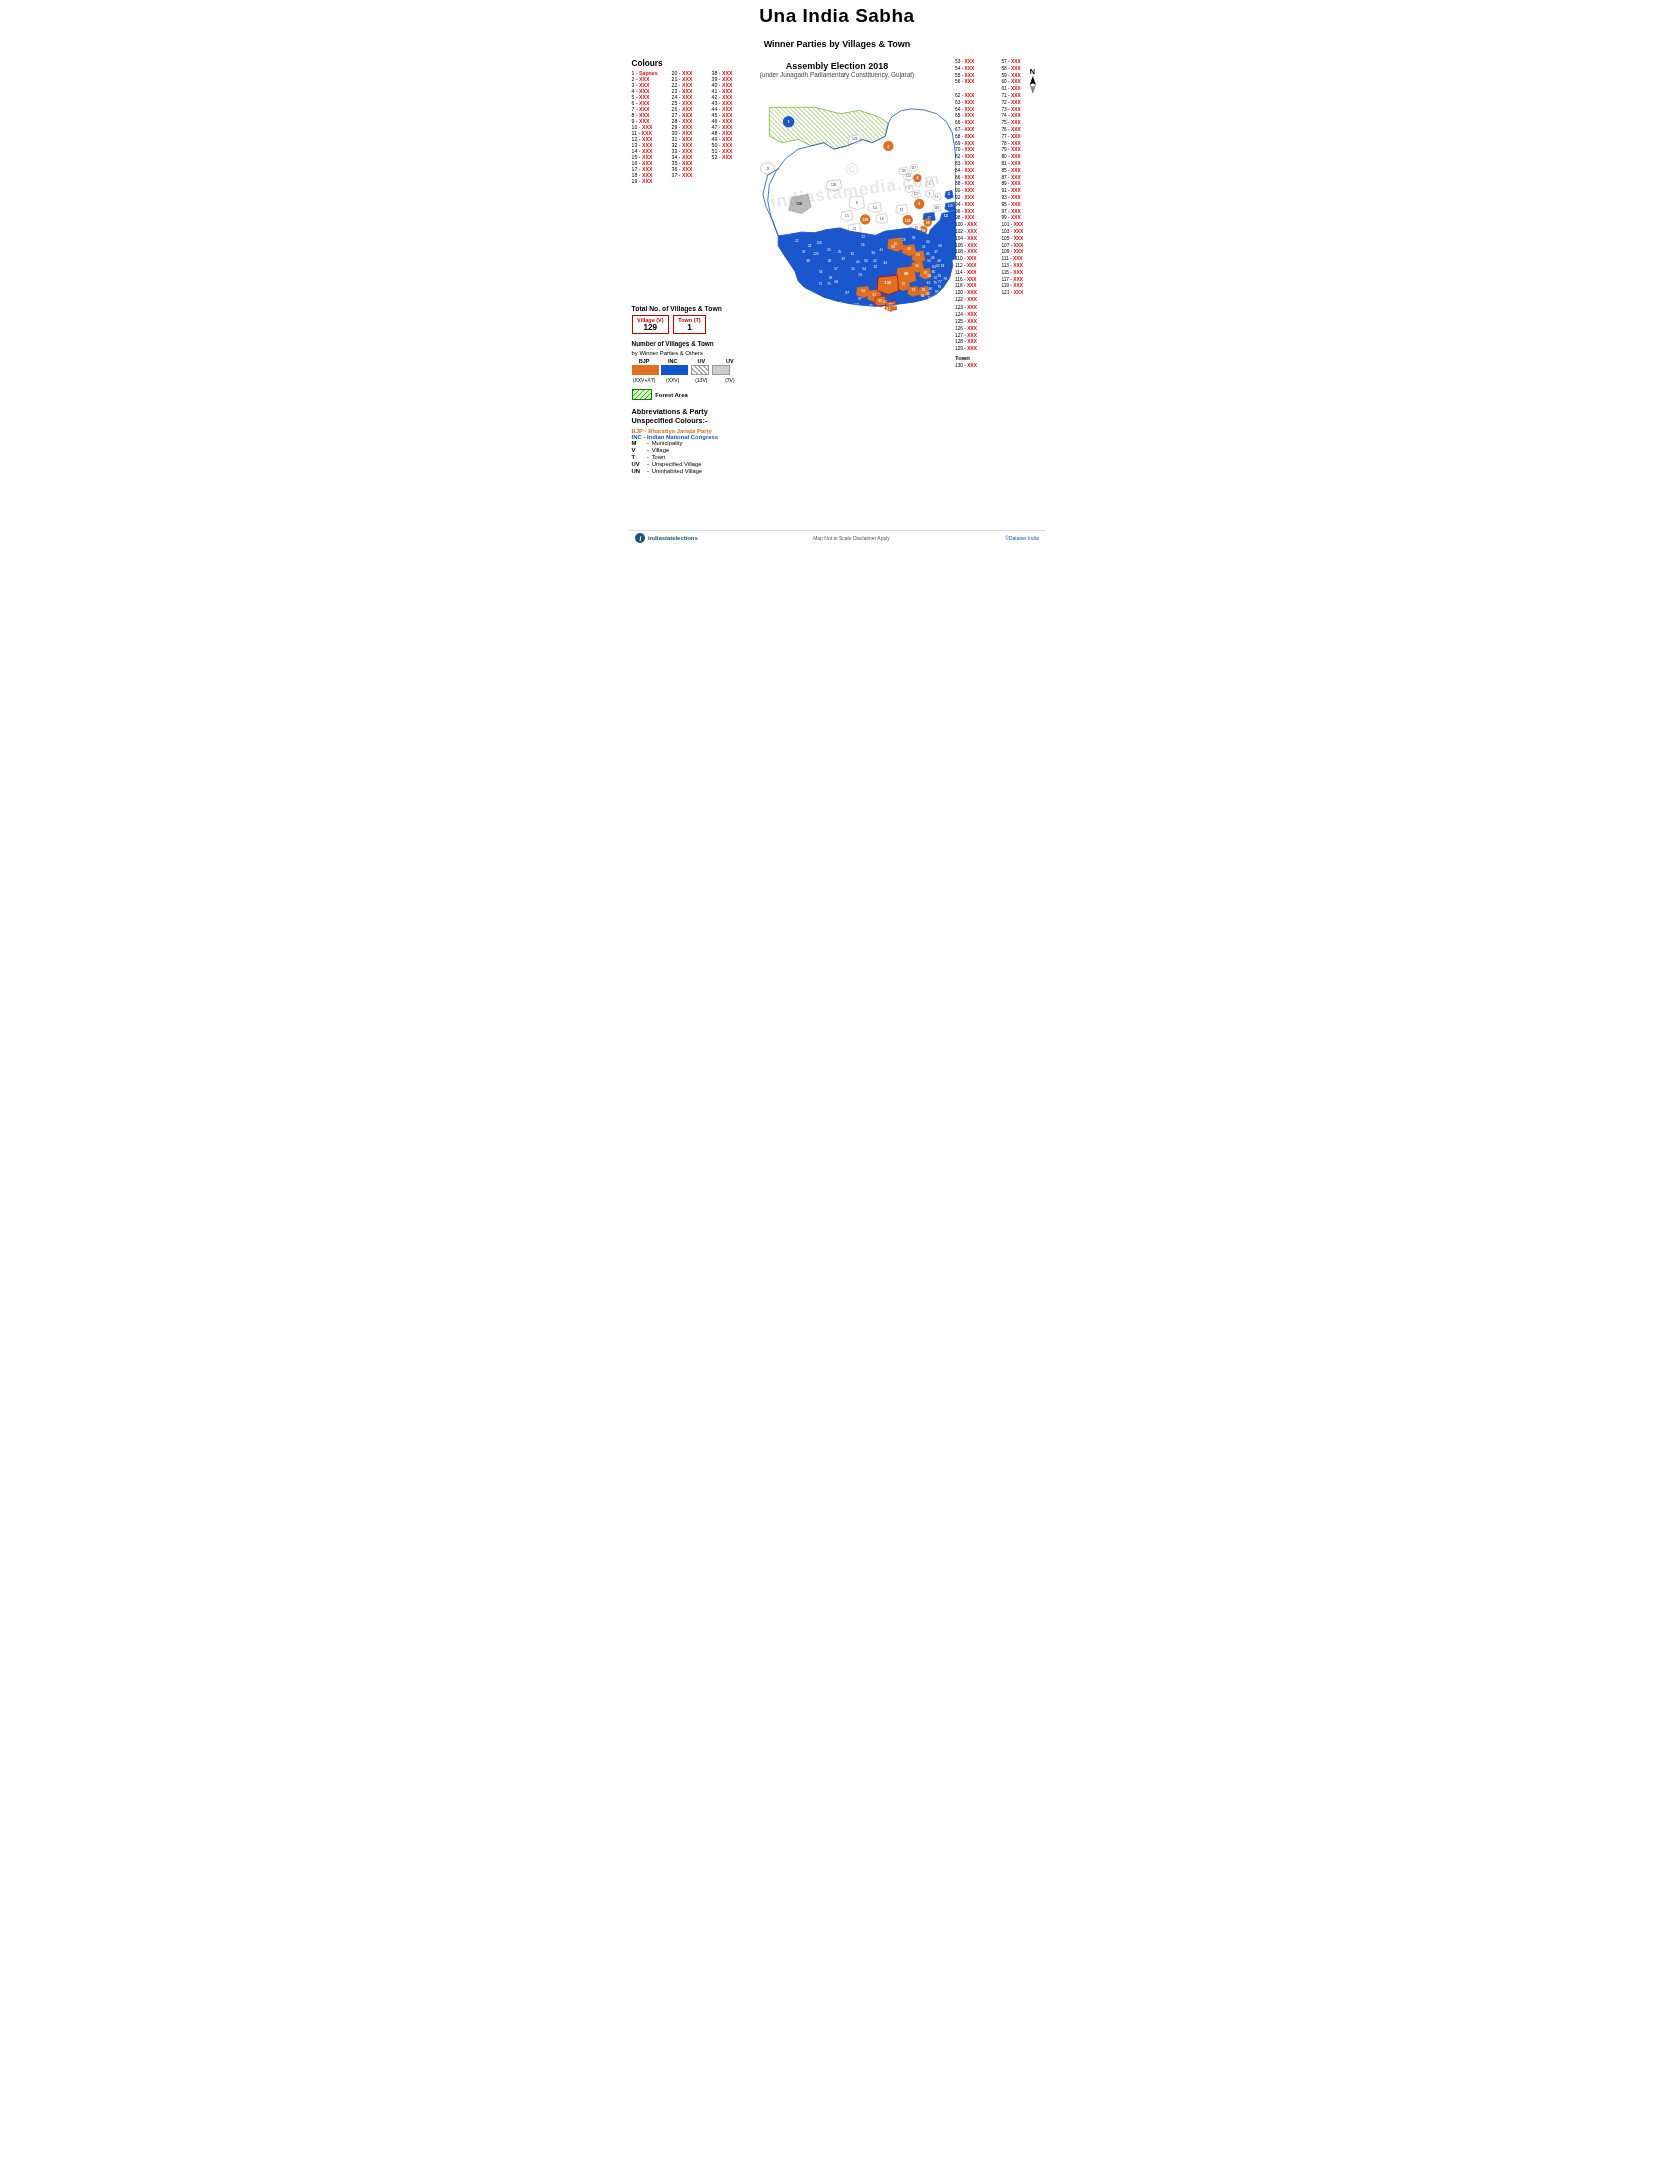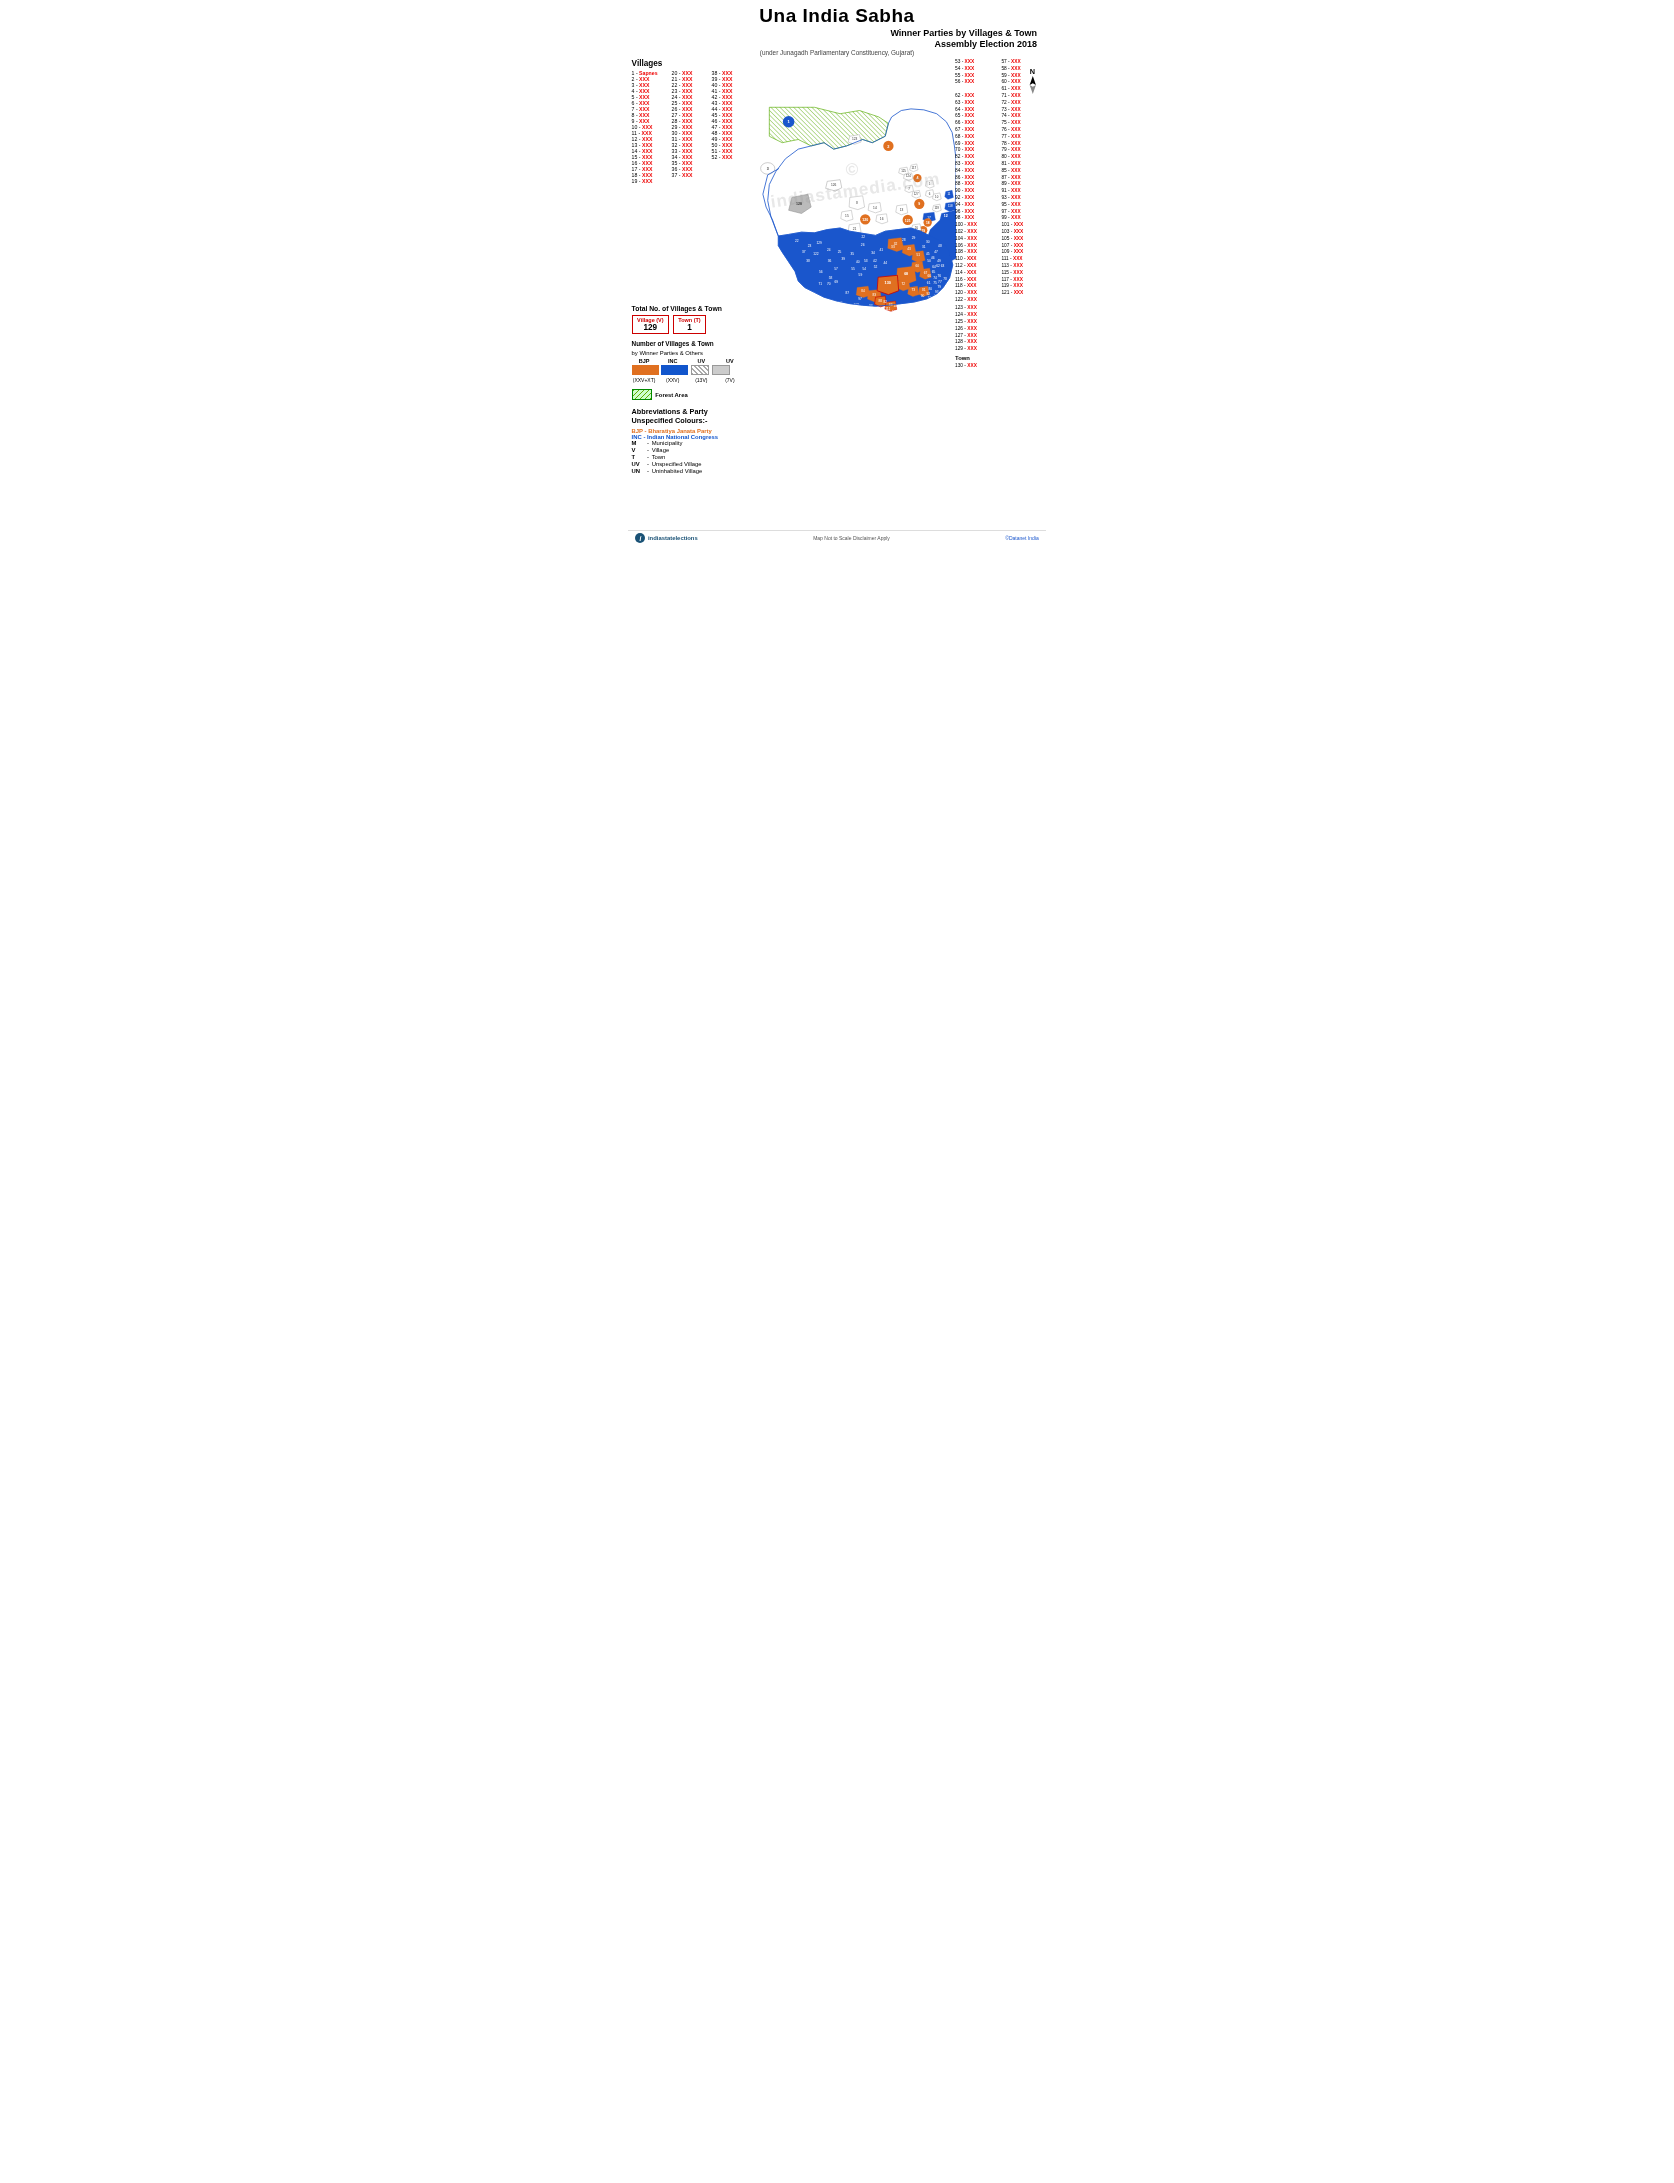--- a/index.html
+++ b/index.html
@@ -20,22 +20,21 @@
     .header h1 {
       font-size: 19px;
       font-weight: 900;
       color: #000;
       letter-spacing: 0.5px;
     }
     .header h2 {
       font-size: 9px;
       font-weight: 700;
       color: #000;
-      margin-top: 1px;
-      text-align: right;
+      margin-top: 12px;
     }
     .header p {
       font-size: 6.4px;
       color: #444;
     }
 
     
     .villages-section {
       position: absolute;
       top: 59px;
@@ -234,21 +233,21 @@
 <div class="page">
 
   <div class="header">
     <h1>Una India Sabha</h1>
     <h2>Winner Parties by Villages &amp; Town</h2>
     <h2>Assembly Election 2018</h2>
     <p>(under Junagadh Parliamentary Constituency, Gujarat)</p>
   </div>
 
   <div class="villages-section">
-    <div class="villages-title">Villages</div>
+    <div class="villages-title">Colours</div>
     <div class="villages-grid">
 
       <div>
         <div class="village-item"><span class="num">1 - </span><span class="name">Sapnes</span></div>
         <div class="village-item"><span class="num">2 - </span><span class="name">XXX</span></div>
         <div class="village-item"><span class="num">3 - </span><span class="name">XXX</span></div>
         <div class="village-item"><span class="num">4 - </span><span class="name">XXX</span></div>
         <div class="village-item"><span class="num">5 - </span><span class="name">XXX</span></div>
         <div class="village-item"><span class="num">6 - </span><span class="name">XXX</span></div>
         <div class="village-item"><span class="num">7 - </span><span class="name">XXX</span></div>

